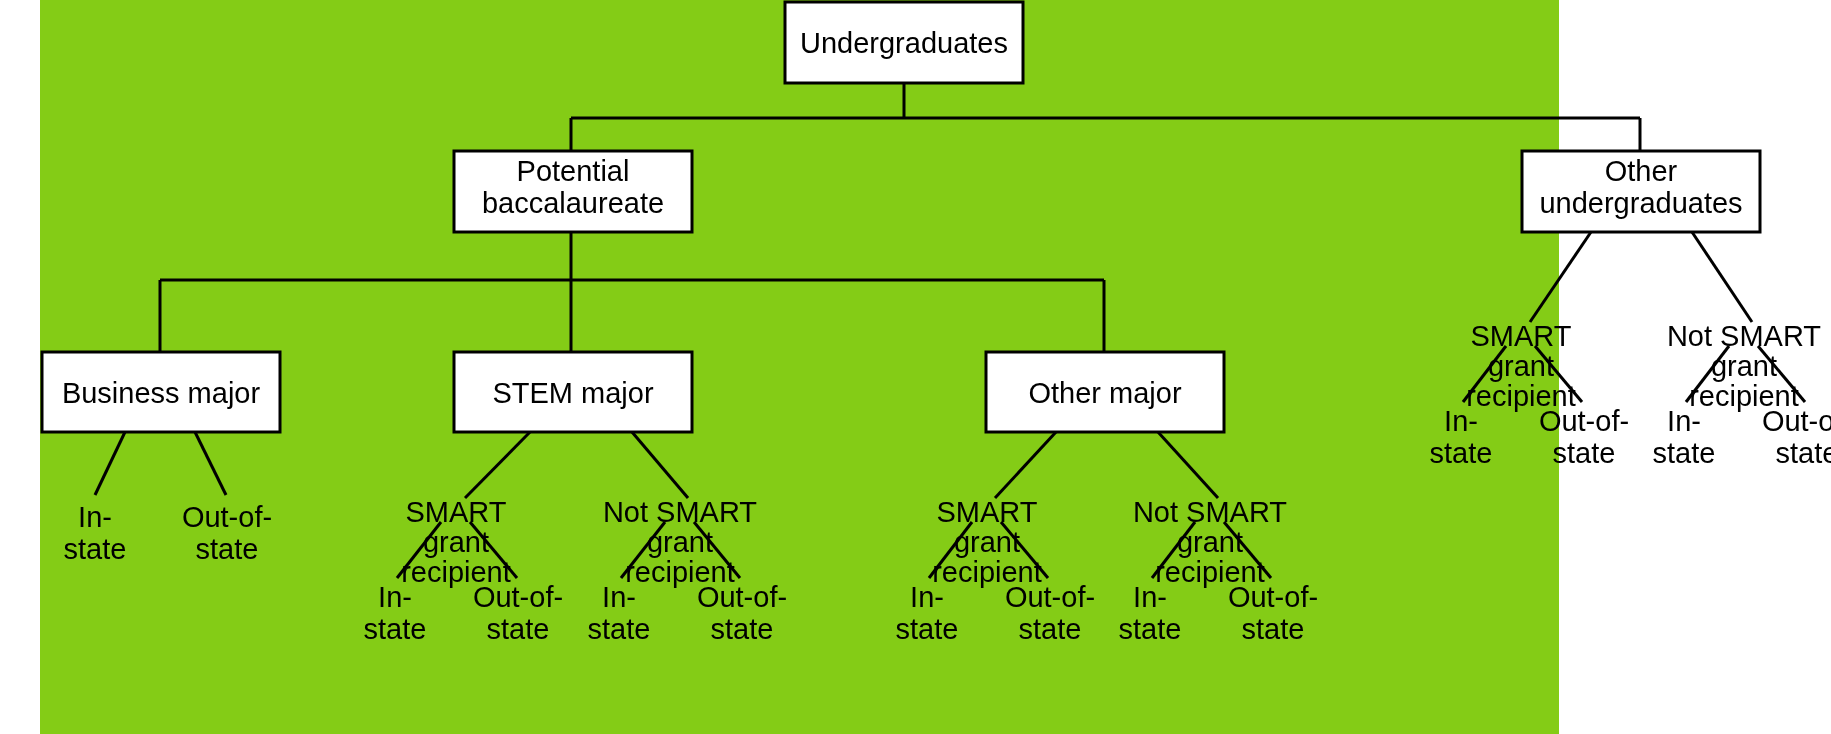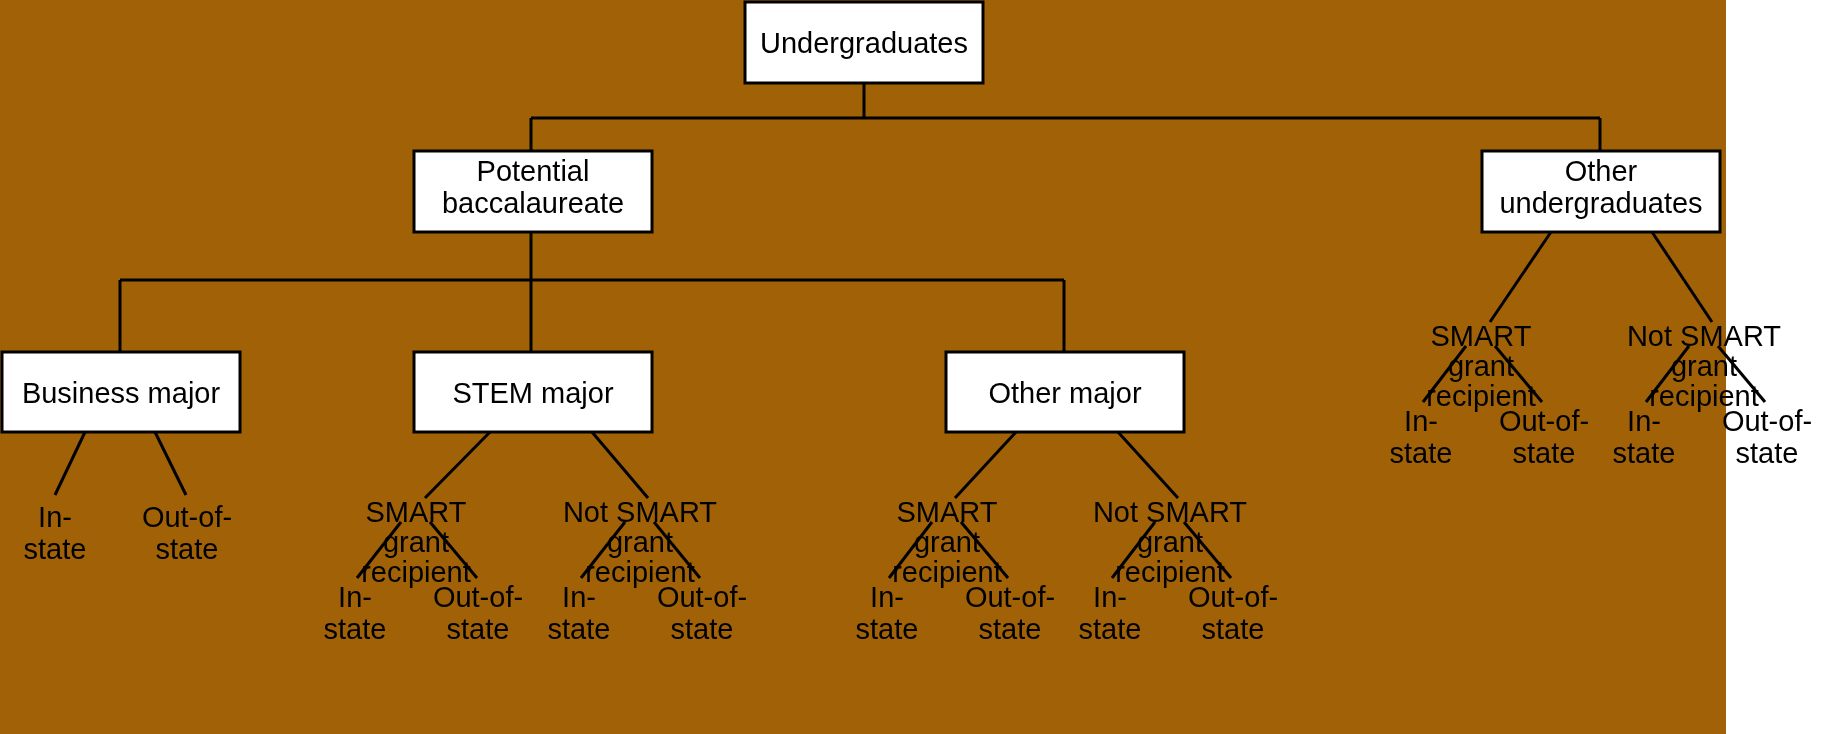--- a/index.html
+++ b/index.html
@@ -8,23 +8,24 @@
     background: #ffffff;
   }
   body {
     width: 1831px;
     height: 734px;
     font-family: "Liberation Sans", sans-serif;
     overflow: hidden;
   }
   #diagram-root {
     position: relative;
-    width: 1726px;
+    width: 1519px;
     height: 734px;
-    background: #a16207;
+    background: #84cc16;
+    margin-left: 40px;
   }
   svg#tree-svg {
     position: absolute;
     top: 0;
     left: 0;
     width: 1831px;
     height: 734px;
     display: block;
   }
   .node-box {

